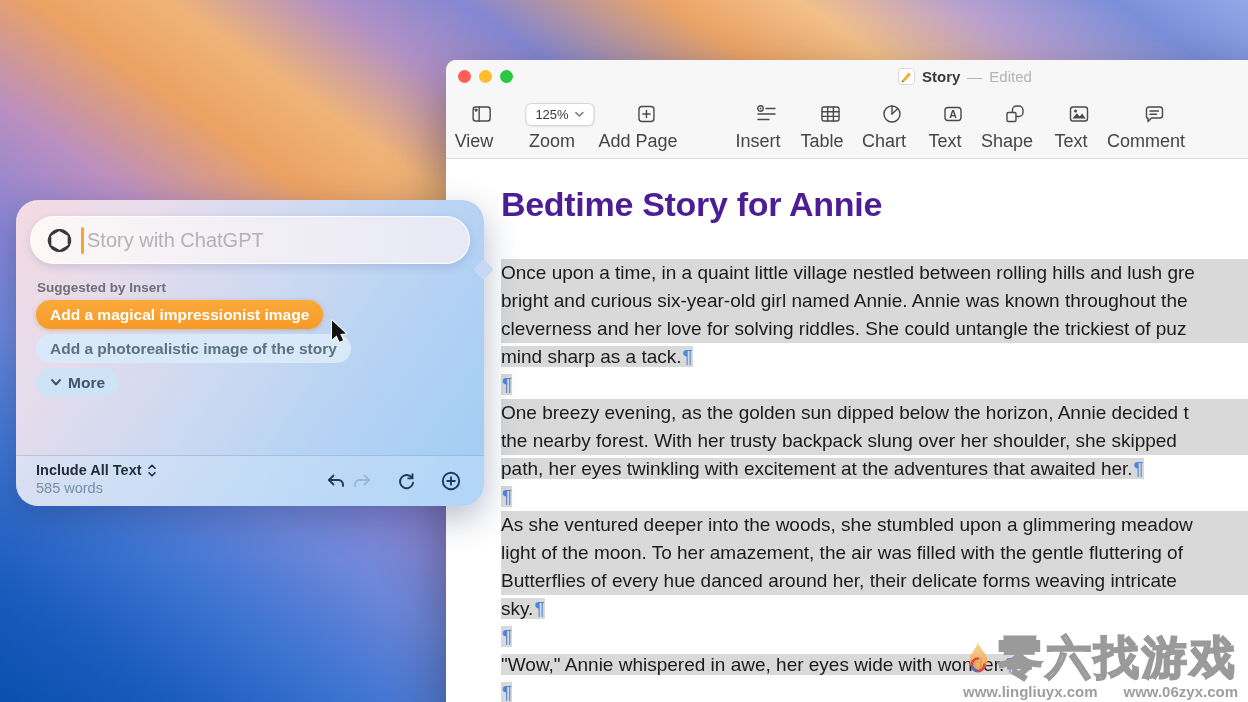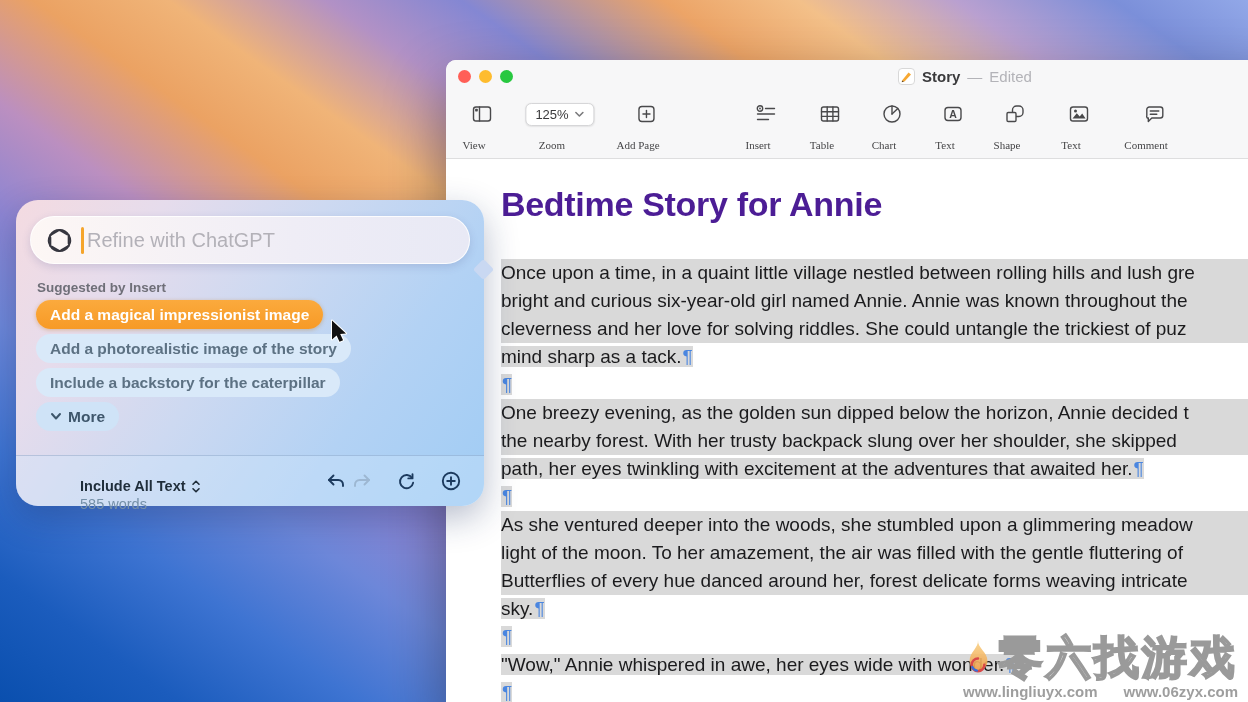--- a/index.html
+++ b/index.html
@@ -37,21 +37,21 @@
   .title-dim{color:#b3b3b8;}
   .toolbar{
     position:absolute;left:0;top:33px;right:0;height:65px;
     background:#f7f7f8;border-bottom:1px solid #dededf;
   }
   .titem{
     position:absolute;top:7px;transform:translateX(-50%);
     display:flex;flex-direction:column;align-items:center;
   }
   .titem .ticon{height:28px;display:flex;align-items:center;justify-content:center;padding-left:16px;}
-  .titem .tlabel{font-size:11px;color:#454547;margin-top:11px;white-space:nowrap;font-family:Liberation Serif, serif;}
+  .titem .tlabel{font-size:18px;color:#454547;margin-top:3px;white-space:nowrap;}
   .ticon svg{stroke:#49494b;fill:none;stroke-width:1.4;stroke-linecap:round;stroke-linejoin:round;}
   .zoombtn{
     display:flex;align-items:center;gap:6px;background:#fff;border:1px solid #d6d6d8;
     border-radius:6px;padding:3px 9px;font-size:13px;color:#3a3a3c;
     box-shadow:0 .5px 1.5px rgba(0,0,0,.08);
   }
   
   .docarea{position:absolute;left:0;top:99px;right:0;bottom:0;background:#fff;overflow:hidden;}
   .heading{
     position:absolute;left:55px;top:26px;font-size:34px;font-weight:bold;color:#4c1d95;
@@ -96,21 +96,21 @@
     background:linear-gradient(180deg,#fbaa3d,#f79a26);color:#fff;
     box-shadow:0 1px 4px rgba(190,110,0,.35);
   }
   .pill.more{gap:6px;color:#3e566b;background:#cfe3f7;}
   .pfooter{
     position:absolute;left:0;right:0;bottom:0;height:50px;
     border-top:1px solid rgba(90,120,160,.28);
     background:rgba(210,232,252,.35);
     border-radius:0 0 22px 22px;
   }
-  .scope{position:absolute;left:20px;top:22px;margin-left:44px;}
+  .scope{position:absolute;left:20px;top:6px;}
   .scope-row{display:flex;align-items:center;gap:5px;font-size:14.5px;font-weight:bold;color:#1f2d3a;}
   .wordcount{font-size:14.5px;color:#7590a8;margin-top:2px;}
   .pf-icon{position:absolute;top:13px;width:24px;height:24px;display:flex;align-items:center;justify-content:center;}
   .pf-icon svg{stroke:#1c3a5e;fill:none;stroke-width:1.9;stroke-linecap:round;stroke-linejoin:round;}
   .pf-icon.disabled svg{stroke:#9db7d2;}
   
   .cursor{position:absolute;left:326px;top:318px;z-index:100;}
   
   .watermark{position:absolute;right:10px;bottom:2px;z-index:80;text-align:right;}
   .wm-row{display:flex;align-items:center;justify-content:flex-end;gap:4px;}
@@ -268,21 +268,21 @@
       <div class="dline c"><span class="hl"><span>bright and curious six-year-old girl named Annie. Annie was known throughout the</span></span></div>
       <div class="dline c"><span class="hl"><span>cleverness and her love for solving riddles. She could untangle the trickiest of puz</span></span></div>
       <div class="dline"><span class="hl"><span>mind sharp as a tack.</span><span class="pil">¶</span></span></div>
       <div class="dline"><span class="hl"><span class="pil">¶</span></span></div>
       <div class="dline c"><span class="hl"><span>One breezy evening, as the golden sun dipped below the horizon, Annie decided t</span></span></div>
       <div class="dline c"><span class="hl"><span>the nearby forest. With her trusty backpack slung over her shoulder, she skipped </span></span></div>
       <div class="dline"><span class="hl"><span>path, her eyes twinkling with excitement at the adventures that awaited her.</span><span class="pil">¶</span></span></div>
       <div class="dline"><span class="hl"><span class="pil">¶</span></span></div>
       <div class="dline c"><span class="hl"><span>As she ventured deeper into the woods, she stumbled upon a glimmering meadow</span></span></div>
       <div class="dline c"><span class="hl"><span>light of the moon. To her amazement, the air was filled with the gentle fluttering of</span></span></div>
-      <div class="dline c"><span class="hl"><span>Butterflies of every hue danced around her, forest delicate forms weaving intricate </span></span></div>
+      <div class="dline c"><span class="hl"><span>Butterflies of every hue danced around her, their delicate forms weaving intricate </span></span></div>
       <div class="dline"><span class="hl"><span>sky.</span><span class="pil">¶</span></span></div>
       <div class="dline"><span class="hl"><span class="pil">¶</span></span></div>
       <div class="dline"><span class="hl"><span>"Wow," Annie whispered in awe, her eyes wide with wonder.</span><span class="pil">¶</span></span></div>
       <div class="dline"><span class="hl"><span class="pil">¶</span></span></div>
     </div>
   </div>
 </div>
 
 <div class="panel">
   <div class="panel-arrow"></div>
@@ -292,34 +292,31 @@
       <g stroke="#36363f" stroke-width="2" fill="none" stroke-linejoin="round" stroke-linecap="round">
         <path d="M0 -10.6 A10.6 10.6 0 0 1 9.18 -5.3 L9.18 3.1"></path>
         <path transform="rotate(60)" d="M0 -10.6 A10.6 10.6 0 0 1 9.18 -5.3 L9.18 3.1"></path>
         <path transform="rotate(120)" d="M0 -10.6 A10.6 10.6 0 0 1 9.18 -5.3 L9.18 3.1"></path>
         <path transform="rotate(180)" d="M0 -10.6 A10.6 10.6 0 0 1 9.18 -5.3 L9.18 3.1"></path>
         <path transform="rotate(240)" d="M0 -10.6 A10.6 10.6 0 0 1 9.18 -5.3 L9.18 3.1"></path>
         <path transform="rotate(300)" d="M0 -10.6 A10.6 10.6 0 0 1 9.18 -5.3 L9.18 3.1"></path>
       </g>
     </svg>
     <div class="caret"></div>
-    <div class="placeholder">Refine with ChatGPT</div>
+    <div class="placeholder">Story with ChatGPT</div>
   </div>
 
   <div class="sugg-label">Suggested by Insert</div>
 
   <div class="pills">
     <div class="pill hot">
         <span>Add a magical impressionist image</span>
       </div>
     <div class="pill">
         <span>Add a photorealistic image of the story</span>
-      </div>
-    <div class="pill">
-        <span>Include a backstory for the caterpillar</span>
       </div>
     <div class="pill more">
       <svg width="12" height="9" viewBox="0 0 12 9">
           <path d="M2 2 L6 6.5 L10 2" stroke="#3e566b" stroke-width="2" fill="none" stroke-linecap="round" stroke-linejoin="round"></path>
         </svg>
       <span>More</span>
     </div>
   </div>
 
   <div class="pfooter">

